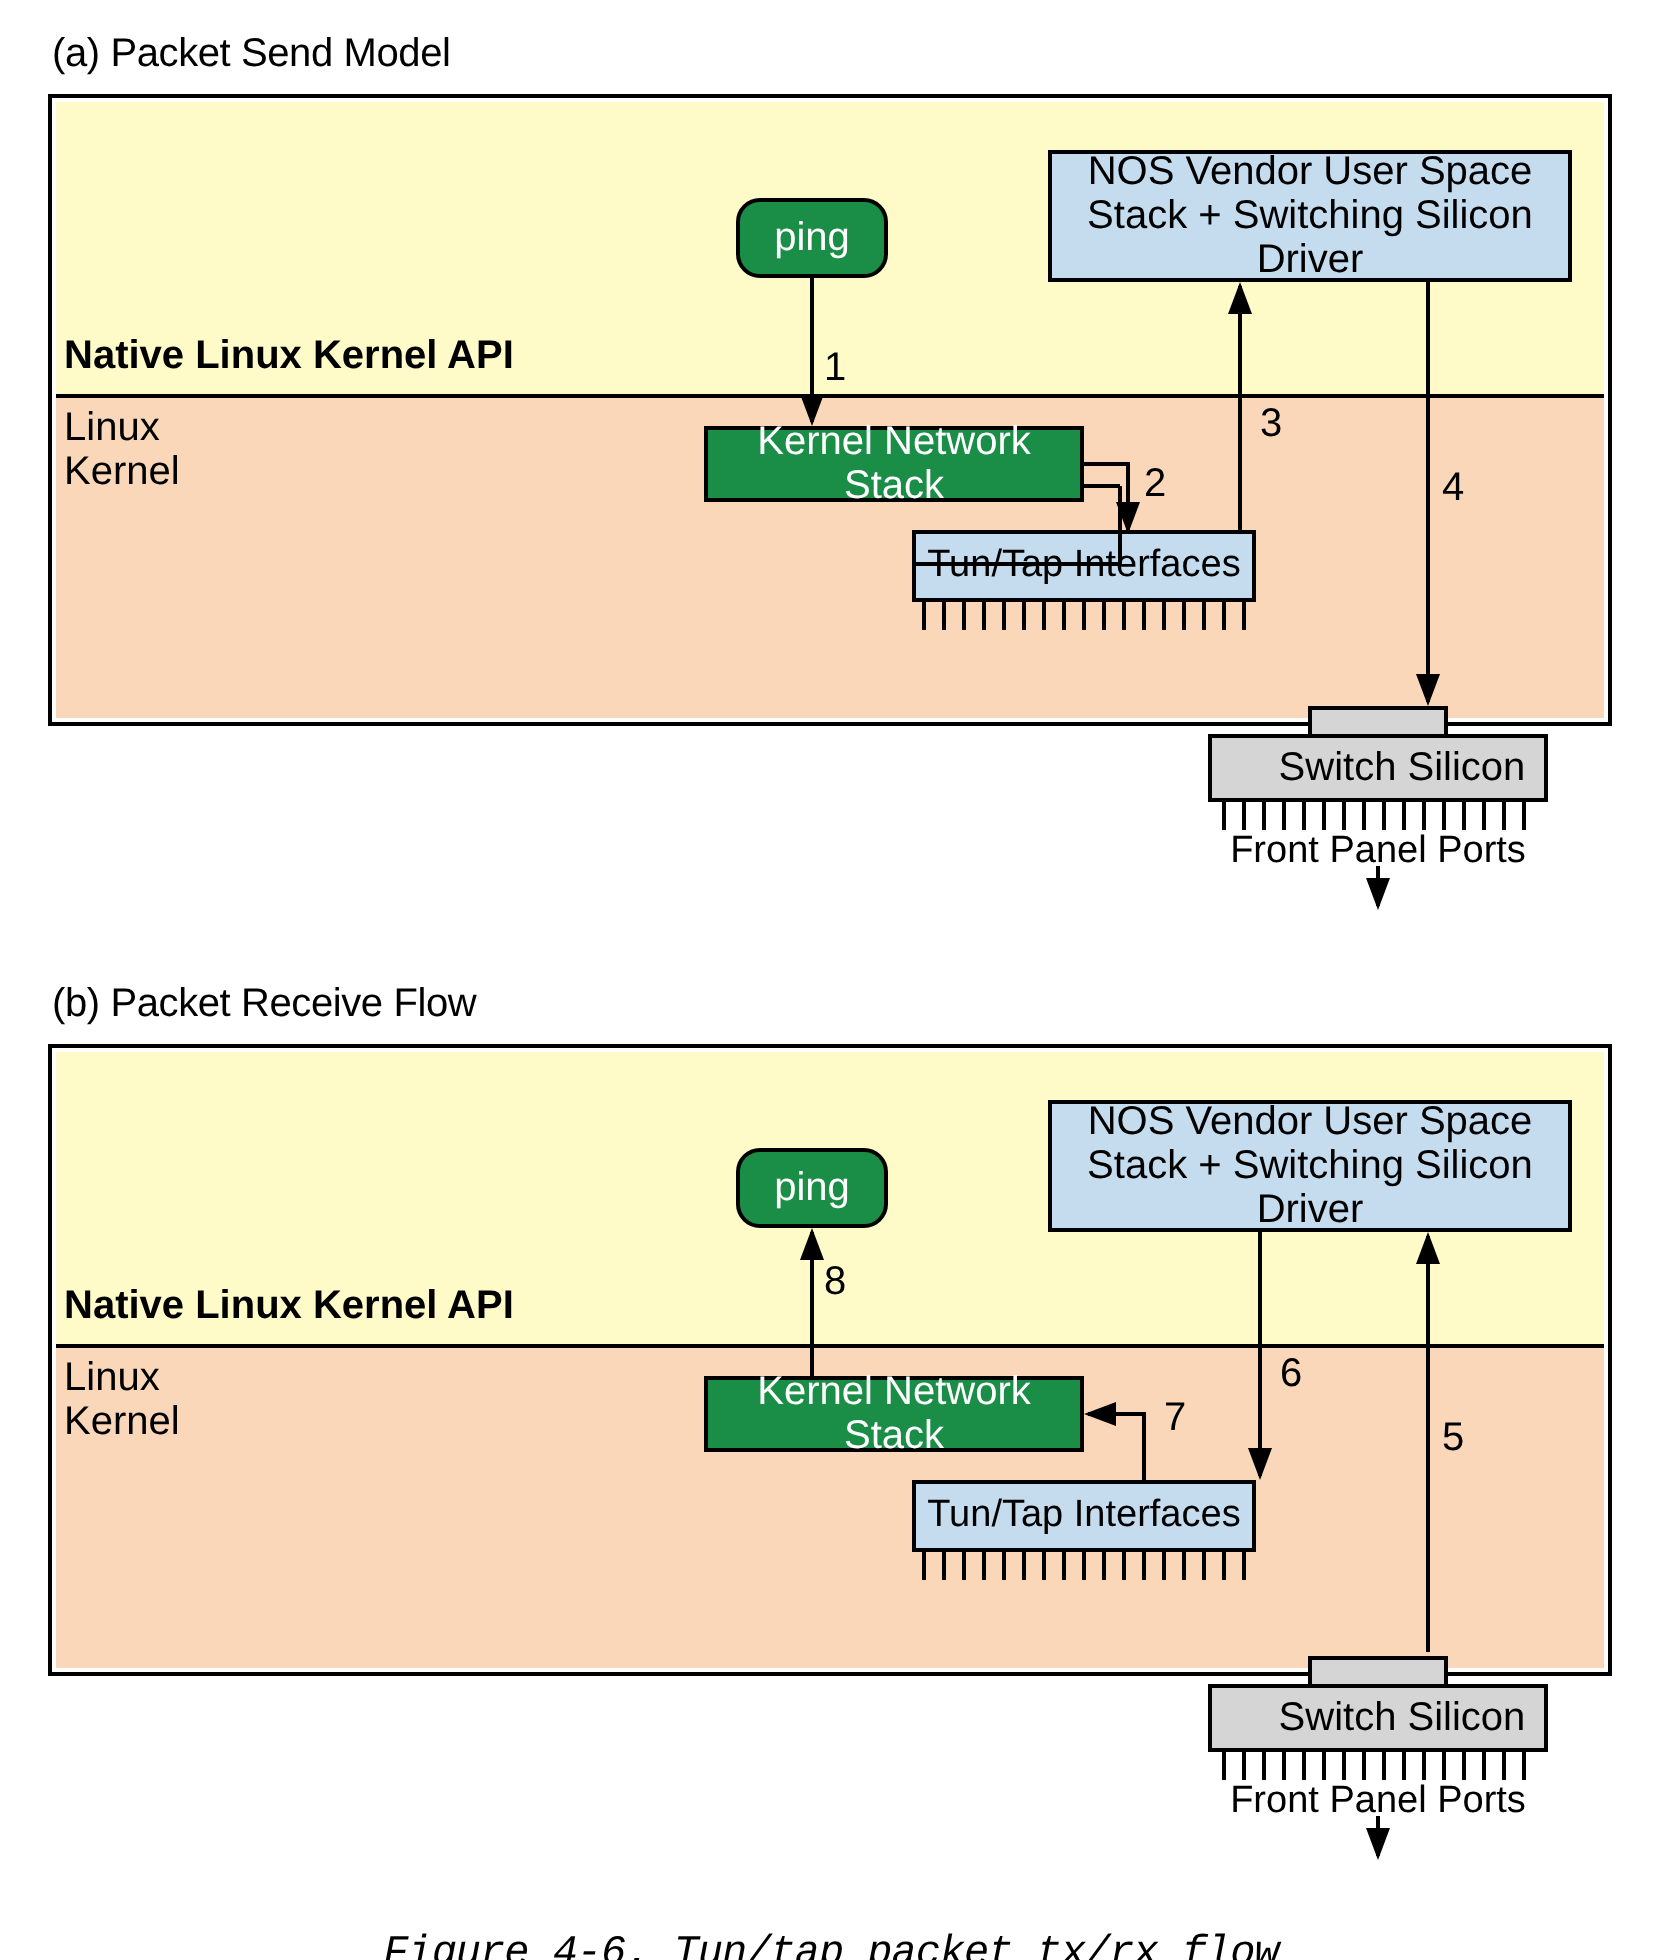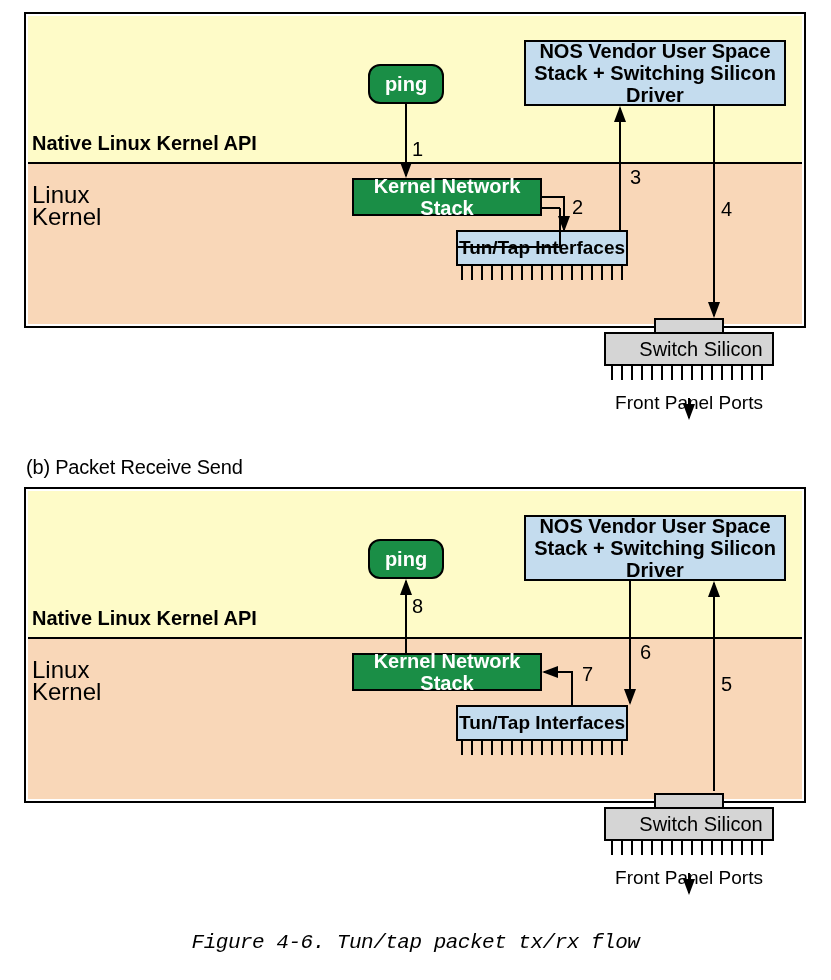--- a/index.html
+++ b/index.html
@@ -51,35 +51,34 @@
   .api-label {
     position: absolute;
     left: 8px;
     top: 120px;
     font-size: 20px;
     font-weight: bold;
   }
   .kernel-label {
     position: absolute;
     left: 8px;
-    top: 172px;
-    font-size: 24px;
+    top: 156px;
+    font-size: 20px;
     line-height: 22px;
   }
   .box {
     position: absolute;
     box-sizing: border-box;
     border: 2px solid #000;
     display: flex;
     align-items: center;
     justify-content: center;
     text-align: center;
     font-size: 20px;
     line-height: 22px;
-    font-weight: bold;
   }
   .green { background: #1a8e46; color: #fff; }
   .blue  { background: #c4dcee; color: #000; }
 
   .ping { left: 344px; top: 52px; width: 76px; height: 40px; border-radius: 12px; }
   .kns  { left: 328px; top: 166px; width: 190px; height: 38px; font-size: 20px; }
   .tun  { left: 432px; top: 218px; width: 172px; height: 36px; font-size: 19px; }
   .nos  { left: 500px; top: 28px; width: 262px; height: 66px; }
 
   .silicon-wrap {
@@ -99,21 +98,21 @@
     background: #d5d5d5;
     border: 2px solid #000;
     box-sizing: border-box;
     display:flex; align-items:center; justify-content:center;
     font-size: 20px;
     padding-left: 24px;
   }
   .fpp-label {
     text-align: center;
     font-size: 19px;
-    margin-top: 26px;
+    margin-top: 14px;
   }
 
   
   .comb {
     position: absolute;
     height: 16px;
     display: flex;
     gap: 8px;
     padding-left: 3px;
   }
@@ -141,20 +140,21 @@
     font-size: 21px;
     margin-top: 4px;
     letter-spacing: -0.5px;
   }
 </style>
 </head>
 <body>
 
 <div class="page">
 
+  <div class="title">(a) Packet Send Model</div>
   <div class="panel-wrap">
     <div class="outer-box">
       <div class="top-layer"></div>
       <div class="bot-layer"></div>
     </div>
 
     <div class="api-label">Native Linux Kernel API</div>
     <div class="kernel-label">Linux<br>Kernel</div>
 
     <div class="box green ping">ping</div>
@@ -227,21 +227,21 @@
       <polyline points="517,185 540,185 540,218" fill="none" stroke="#000" stroke-width="2" marker-end="url(#ah)"></polyline>
 
       <line x1="596" y1="218" x2="596" y2="96" stroke="#000" stroke-width="2" marker-end="url(#ah)"></line>
 
       <line x1="690" y1="94" x2="690" y2="304" stroke="#000" stroke-width="2" marker-end="url(#ah)"></line>
 
       <line x1="665" y1="386" x2="665" y2="406" stroke="#000" stroke-width="2" marker-end="url(#ah)"></line>
     </svg>
   </div>
 
-  <div class="title">(b) Packet Receive Send</div>
+  <div class="title">(b) Packet Receive Flow</div>
   <div class="panel-wrap">
     <div class="outer-box">
       <div class="top-layer"></div>
       <div class="bot-layer"></div>
     </div>
 
     <div class="api-label">Native Linux Kernel API</div>
     <div class="kernel-label">Linux<br>Kernel</div>
 
     <div class="box green ping">ping</div>

